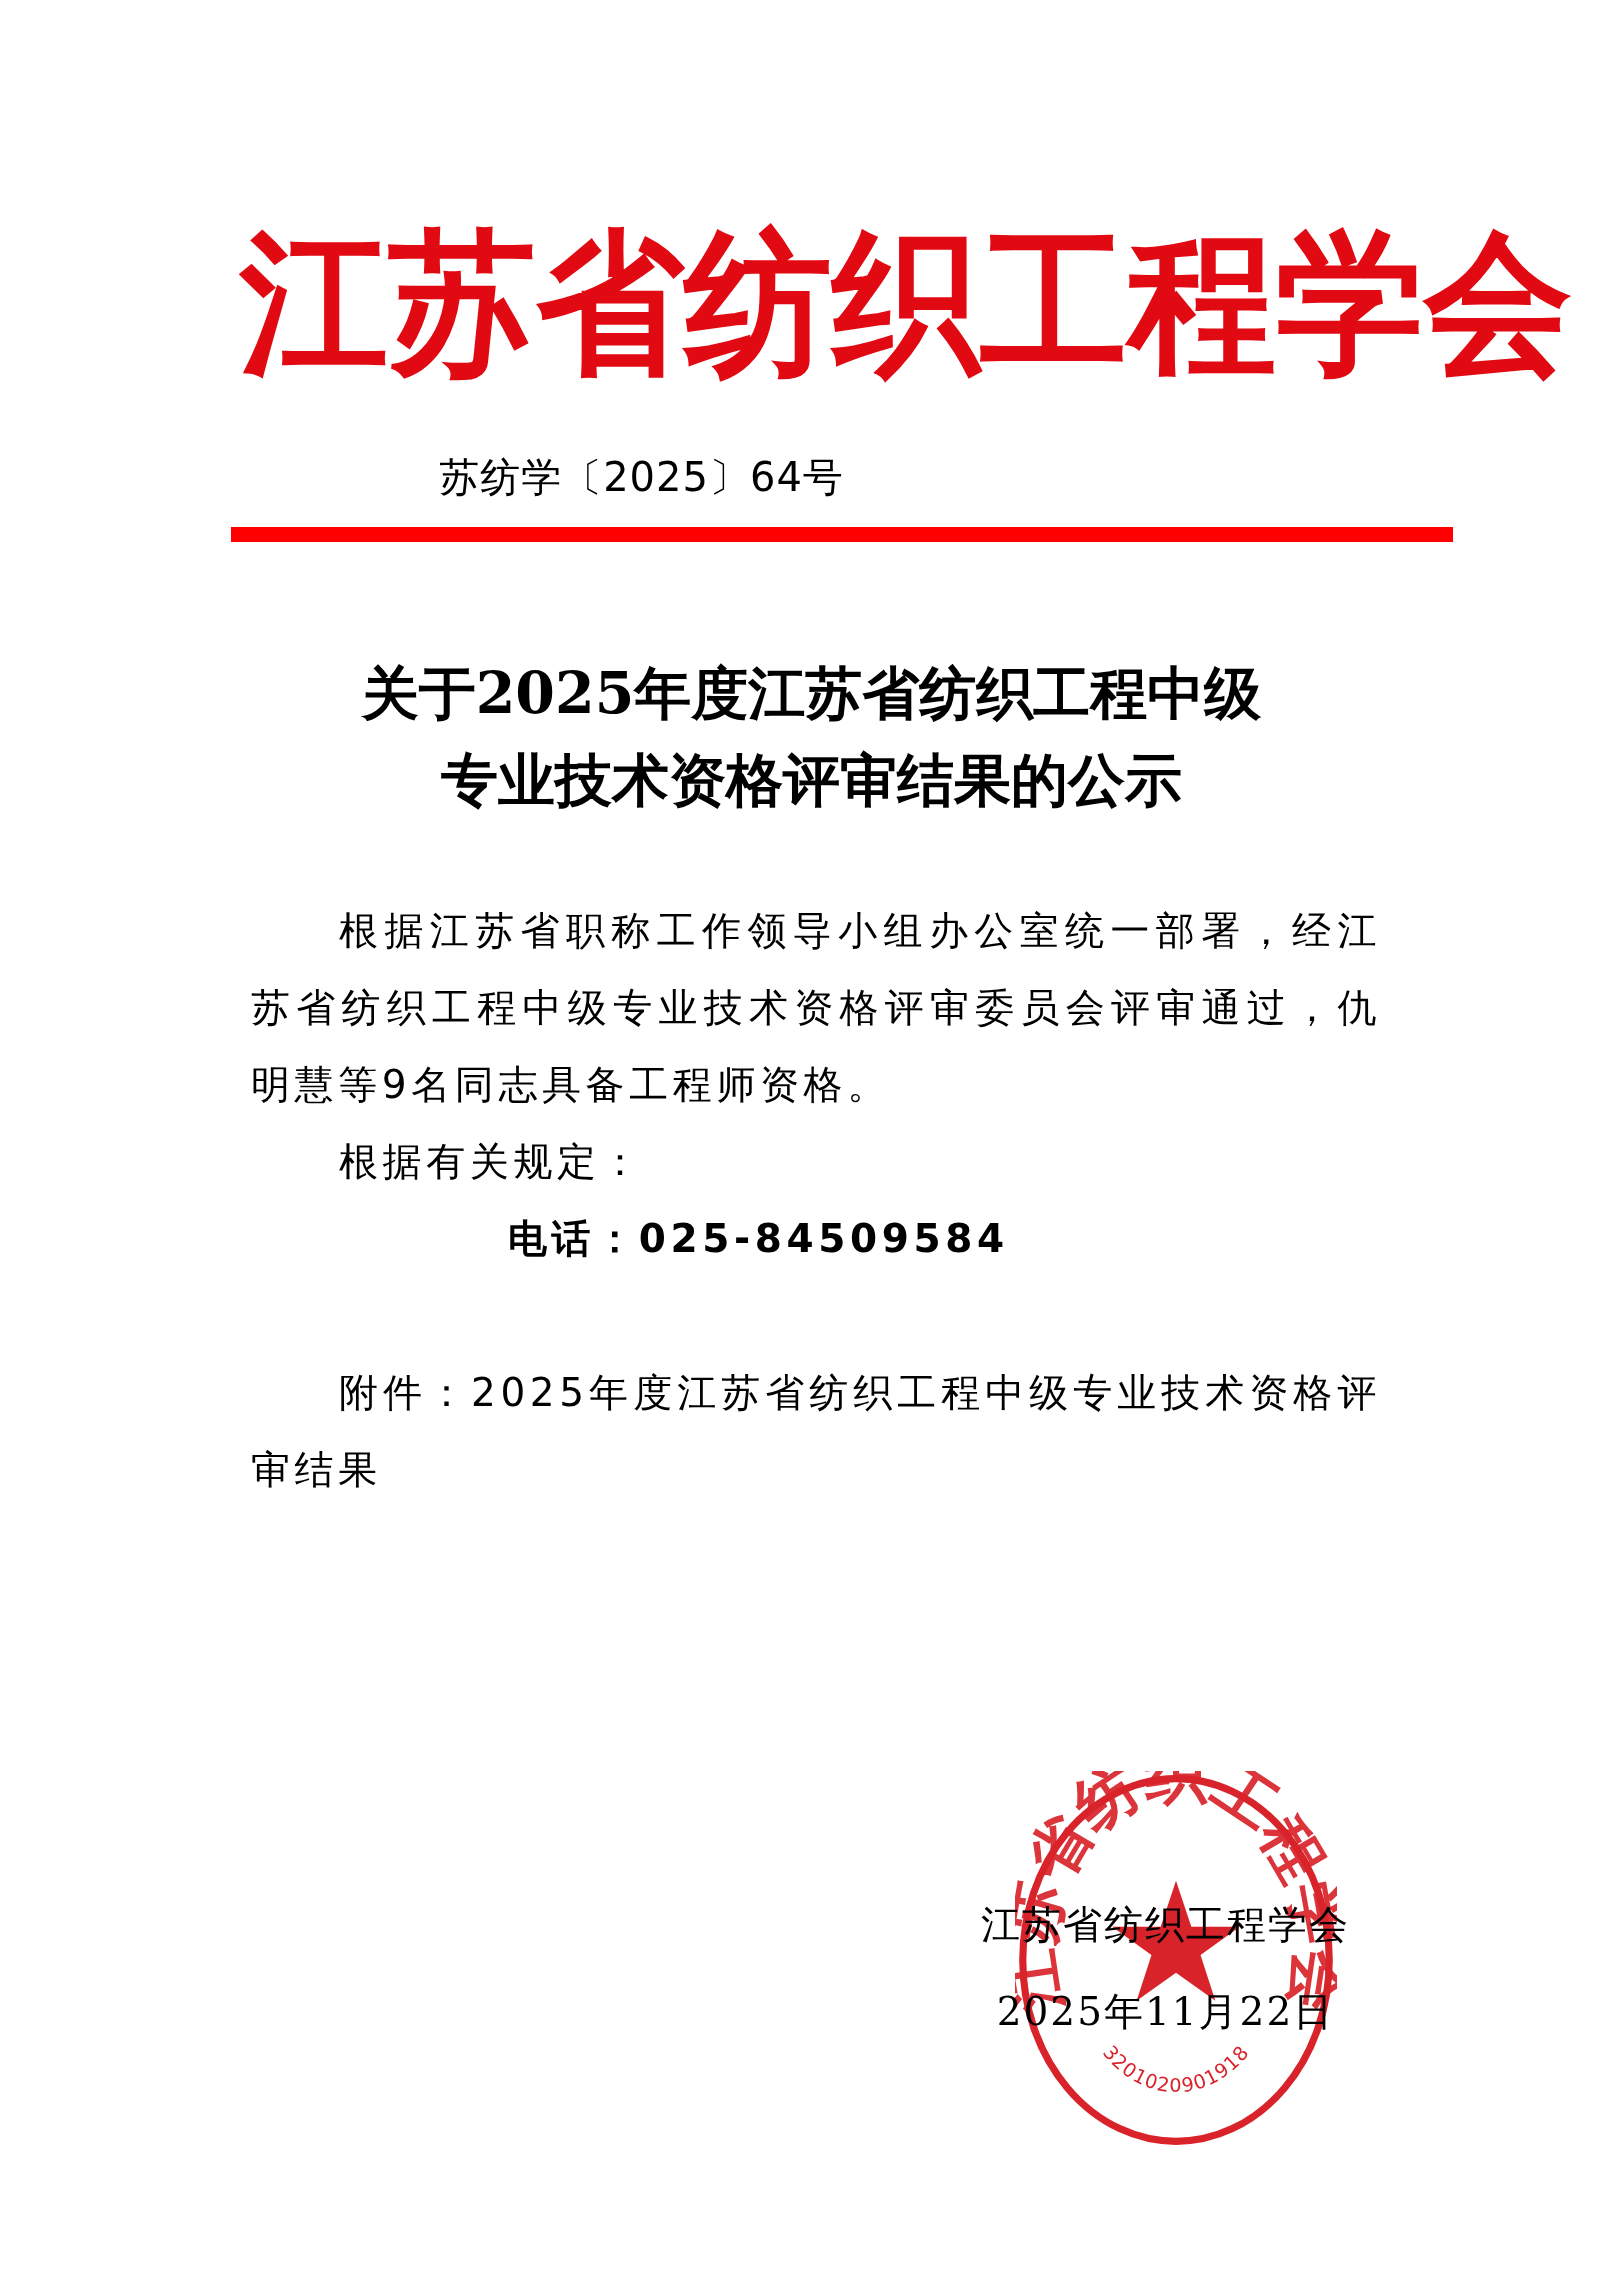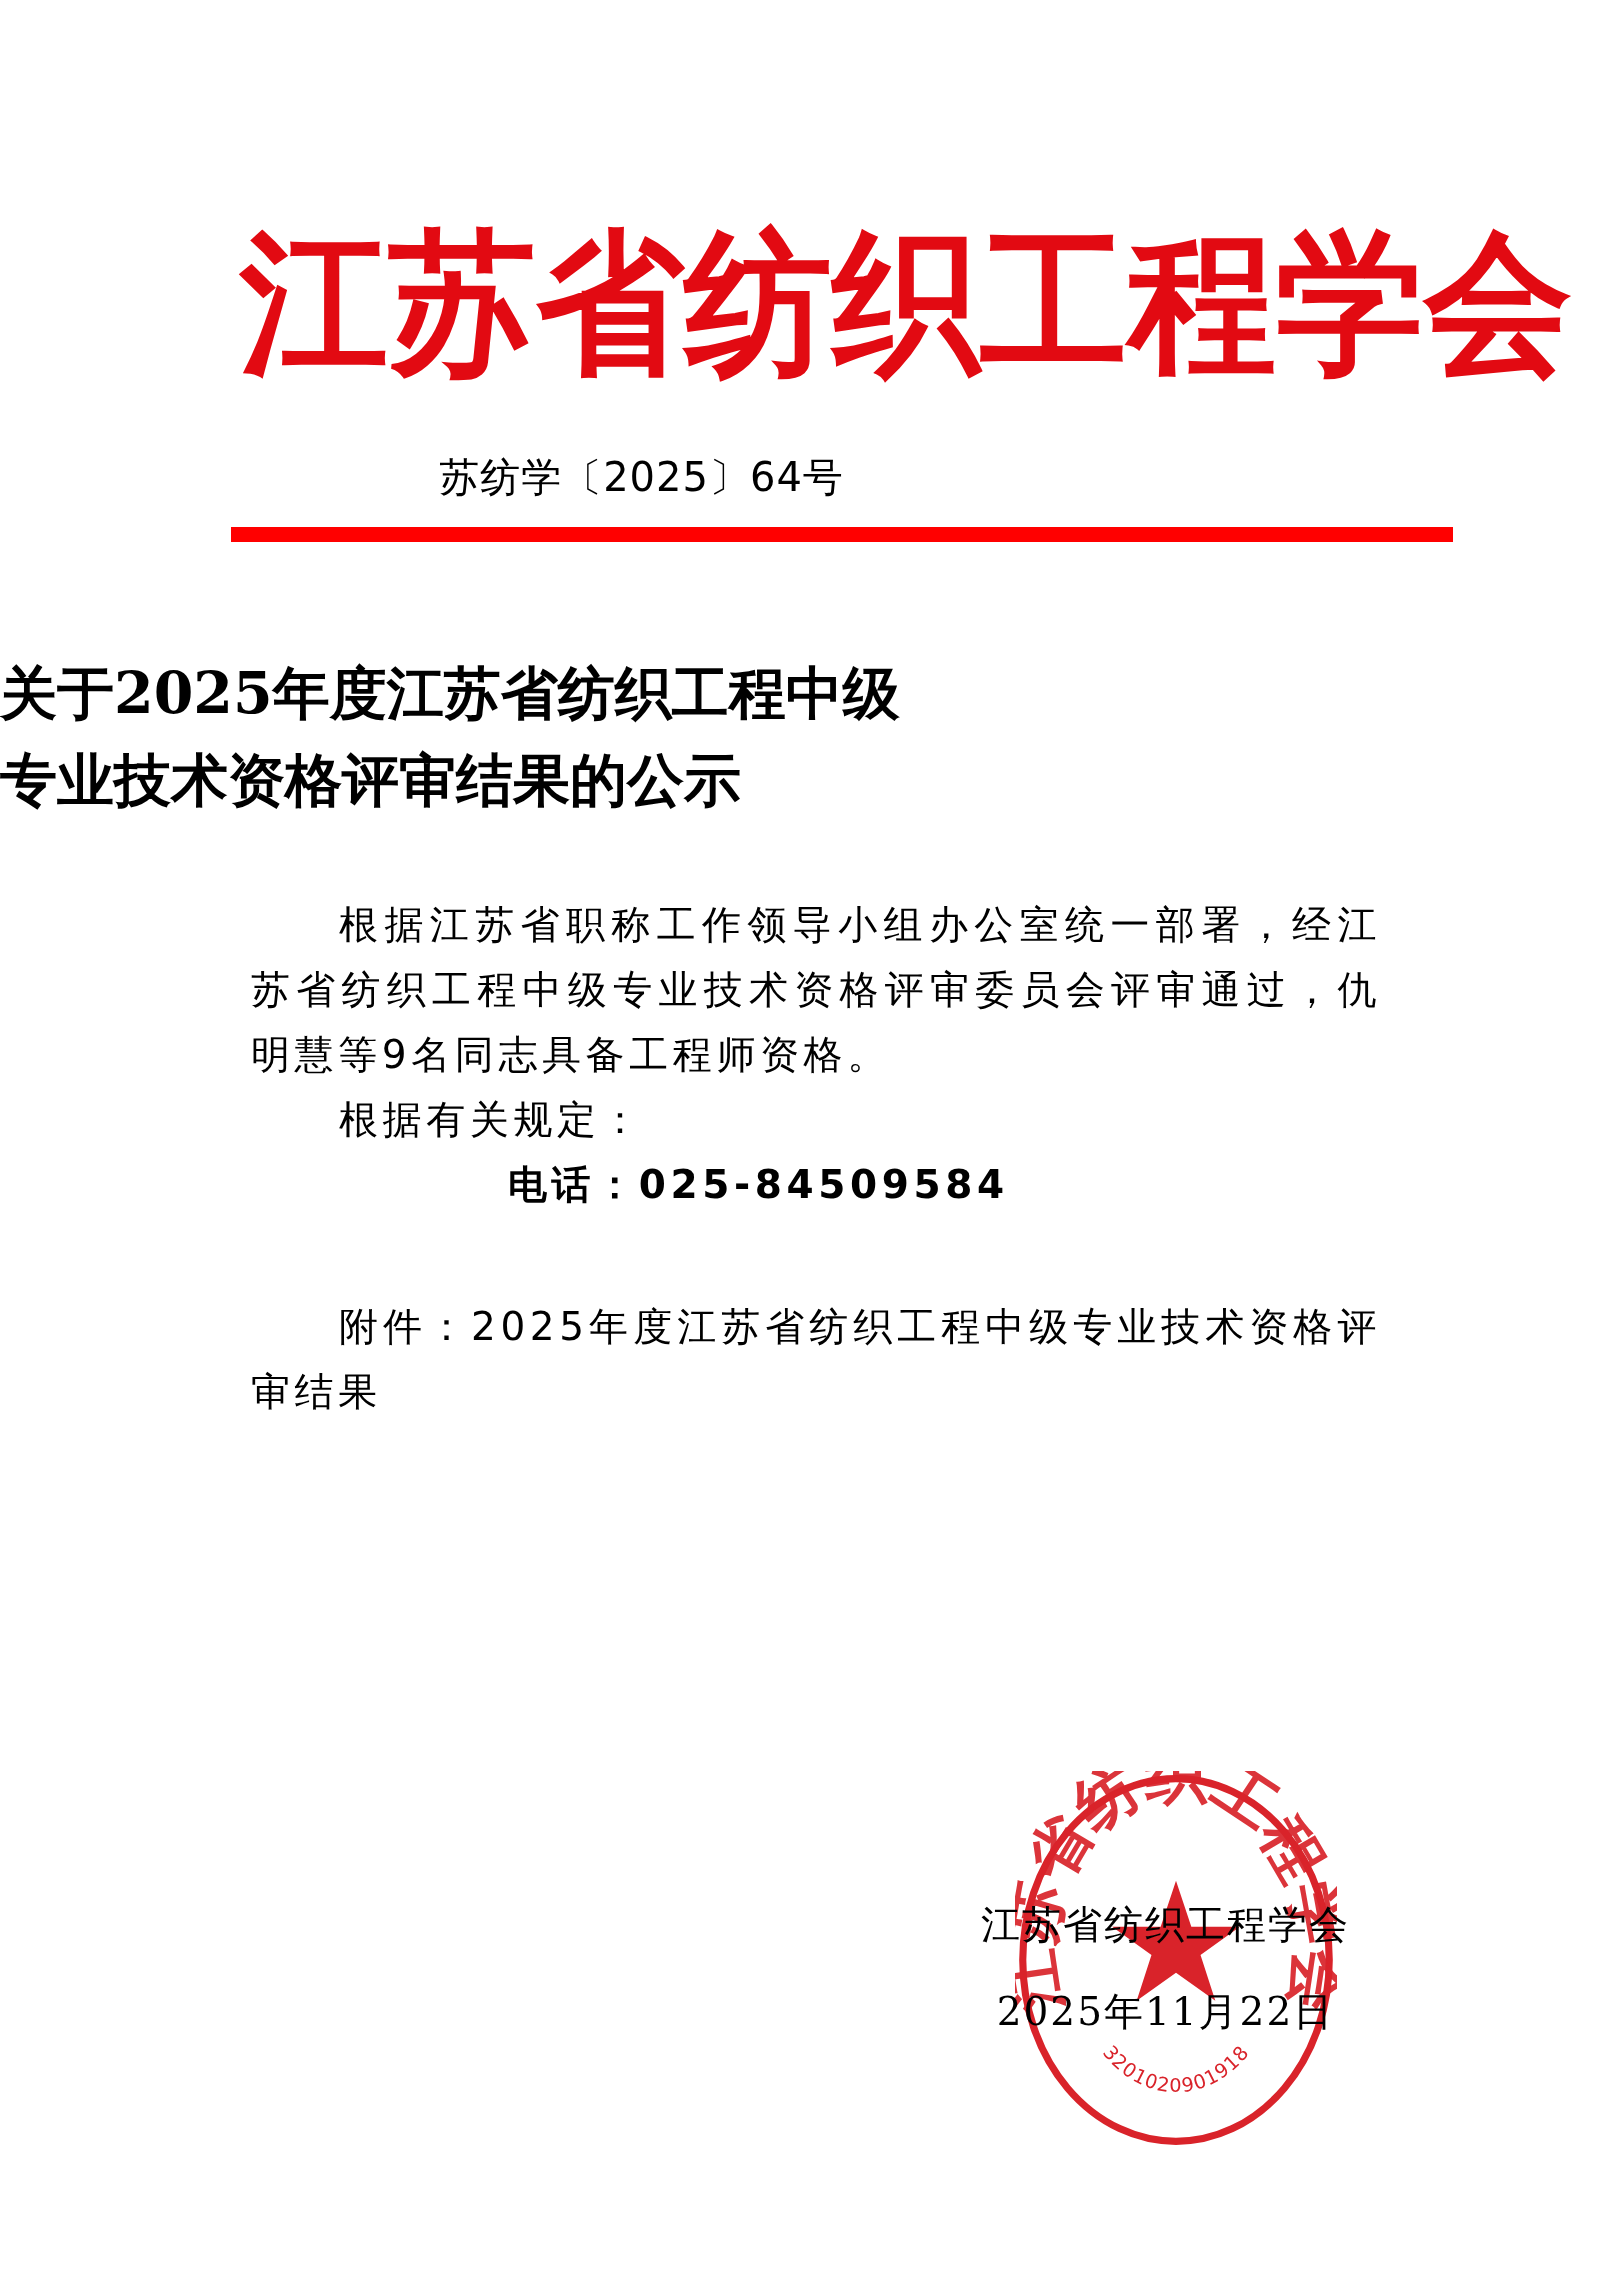--- a/index.html
+++ b/index.html
@@ -5,23 +5,23 @@
     html, body { margin: 0; padding: 0; background: #ffffff; }
     body { width: 1623px; height: 2295px; position: relative; overflow: hidden; font-family: "DejaVu Serif", serif; color: #000; }
 
     .masthead { position: absolute; left: 240px; top: 220px; width: 1217px; height: 164px; display: flex; justify-content: space-between; align-items: center; }
     .masthead span { color: #e20a12; font-family: "DejaVu Serif", serif; font-weight: bold; font-size: 148px; line-height: 1; transform: scaleY(1.05); display: inline-block; }
 
     .doc-number { position: absolute; left: 0; width: 1283px; top: 450px; text-align: center; font-family: "DejaVu Sans", sans-serif; font-size: 40px; letter-spacing: 1px; }
 
     .red-rule { position: absolute; left: 231px; top: 527px; width: 1222px; height: 15.3px; background: #ff0000; }
 
-    .title { position: absolute; left: 0; width: 1623px; top: 649px; text-align: left; font-family: "DejaVu Serif", serif; font-weight: bold; font-size: 57px; line-height: 87px; }
+    .title { position: absolute; left: 0; width: 1623px; top: 649px; text-align: center; font-family: "DejaVu Serif", serif; font-weight: bold; font-size: 57px; line-height: 87px; }
 
-    .body { position: absolute; left: 251px; width: 1130px; top: 892px; font-family: "DejaVu Sans", sans-serif; font-size: 39px; line-height: 65px; letter-spacing: 4.6px; }
+    .body { position: absolute; left: 251px; width: 1130px; top: 892px; font-family: "DejaVu Sans", sans-serif; font-size: 39px; line-height: 77px; letter-spacing: 4.6px; }
     .para { text-indent: 88px; margin: 0; text-align: justify; }
     .line { margin: 0; padding-left: 88px; white-space: pre; }
     .gap { height: 77px; }
     .contact-row { display: flex; padding-left: 88px; }
     .contact-row .phone { margin-left: 169px; font-weight: bold; }
 
     .signature { position: absolute; left: 961px; width: 409px; top: 1881px; text-align: center; font-family: "DejaVu Serif", serif; font-size: 39px; line-height: 87px; letter-spacing: 2px; z-index: 2; }
 
     .seal { position: absolute; left: 1015px; top: 1771px; width: 322px; height: 378px; z-index: 1; }
   </style>

